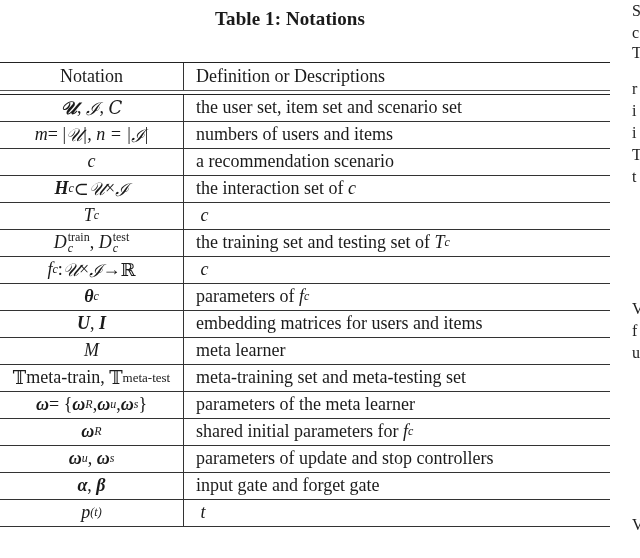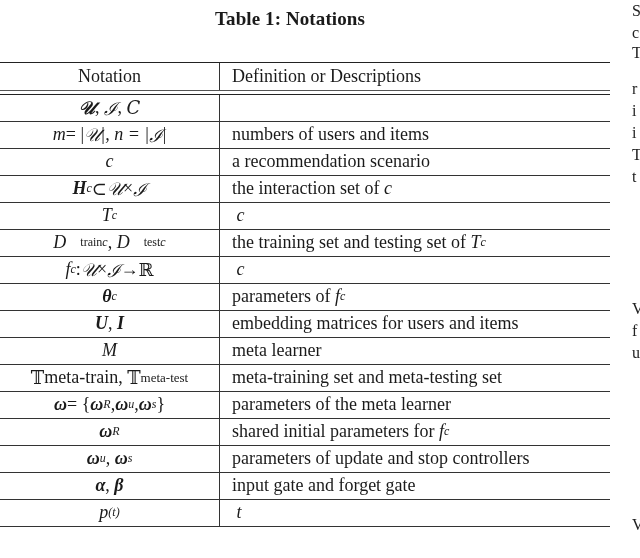--- a/index.html
+++ b/index.html
@@ -46,21 +46,21 @@
     }
     .row.header {
       height: 27px;
       border-bottom: 1.6px solid #555;
     }
     .double-gap {
       height: 2.5px;
       border-bottom: 1.6px solid #222;
     }
     .cell-n {
-      width: 220px;
+      width: 184px;
       height: 100%;
       border-right: 1.4px solid #333;
       display: flex;
       align-items: center;
       justify-content: center;
       box-sizing: border-box;
       white-space: nowrap;
     }
     .cell-d {
       flex: 1;
@@ -71,26 +71,26 @@
       white-space: nowrap;
     }
     .math { font-style: italic; }
     .bold { font-weight: bold; }
     .cal { font-family: "DejaVu Serif", serif; font-style: italic; }
     sub, sup { font-size: 12px; font-style: italic; }
     sub { vertical-align: -4px; }
     sup { vertical-align: 7px; }
     .stack {
       display: inline-flex;
-      flex-direction: row;
+      flex-direction: column;
       line-height: 11px;
       font-size: 12px;
       font-style: italic;
       vertical-align: middle;
-      margin-left: 14px;
+      margin-left: 1px;
     }
     .stack .up { font-style: normal; }
     .right-frag {
       position: absolute;
       left: 632px;
       font-size: 16px;
       color: #222;
       width: 8px;
       overflow: hidden;
       white-space: nowrap;
@@ -111,20 +111,21 @@
   <div class="double-gap"></div>
 
   <div class="row">
     <div class="cell-n">
       <span class="cal bold">𝒰</span>
         <span>,&nbsp;</span>
         <span class="cal">ℐ</span>
         <span>,&nbsp;</span>
         <span class="cal">C</span>
     </div>
+    <div class="cell-d">the user set, item set and scenario set</div>
   </div>
 
   <div class="row">
     <div class="cell-n">
       <span class="math">m</span>
         <span> = |</span>
         <span class="cal">𝒰</span>
         <span class="math">|, n = |</span>
         <span class="cal">ℐ</span>
         <span>|</span>

